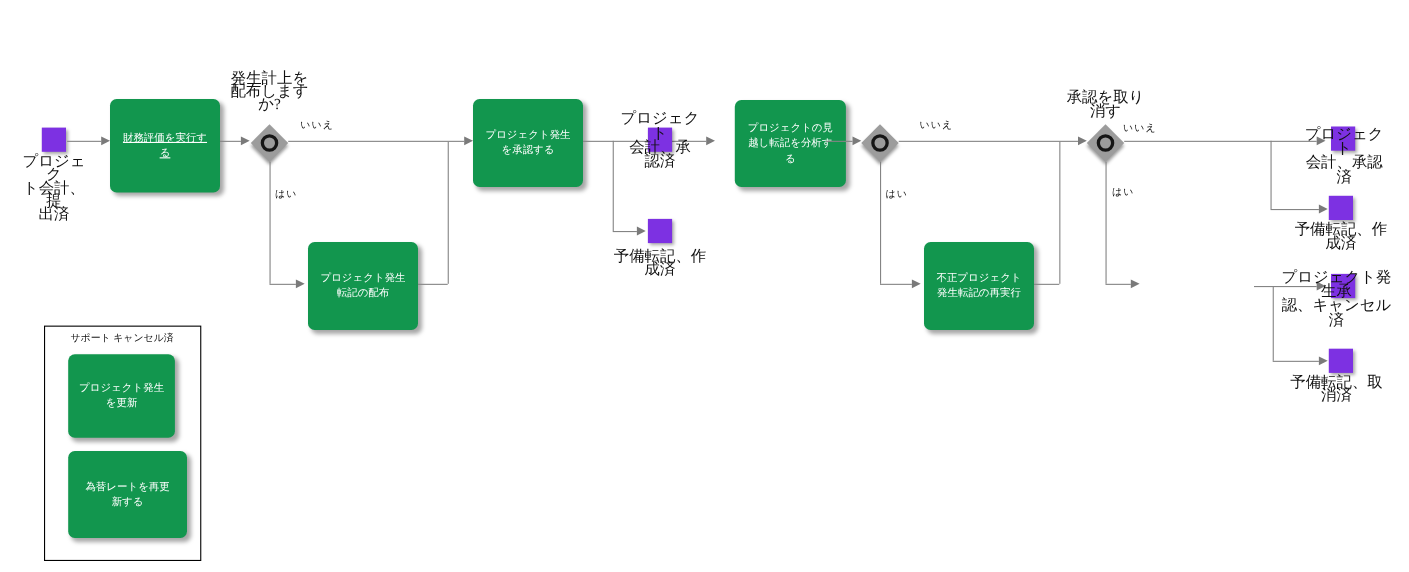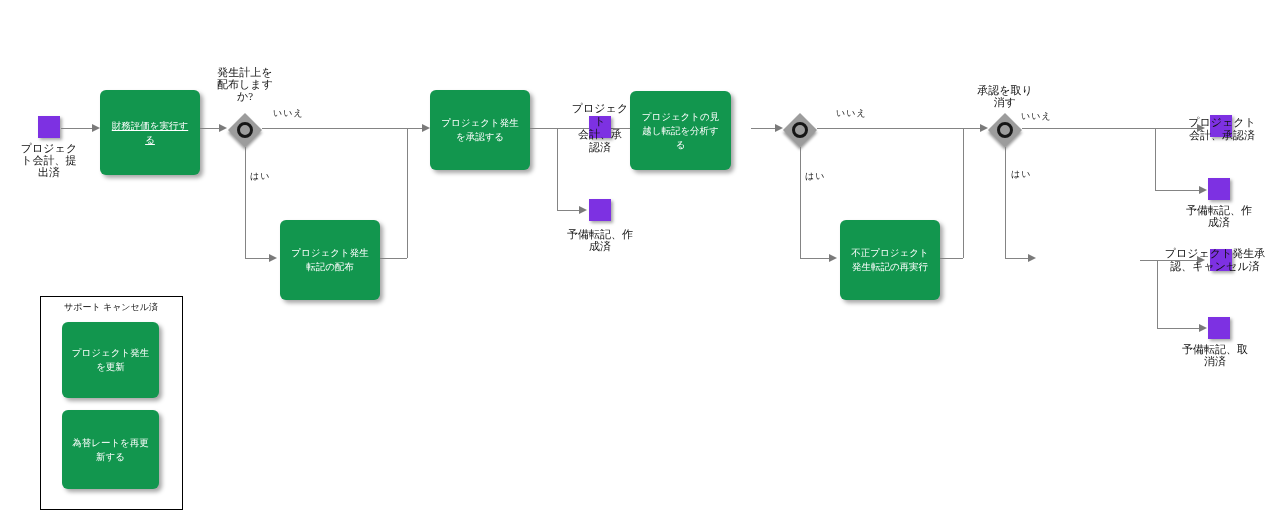--- a/index.html
+++ b/index.html
@@ -8,21 +8,21 @@
   .banner{position:absolute;left:10px;top:10px;width:1261px;height:30px;background:#7C2BDC;
           display:flex;align-items:center;justify-content:center;}
   .banner-title{color:#fff;font-weight:bold;font-size:11.5px;
           font-family:"Liberation Sans","DejaVu Sans",sans-serif;letter-spacing:.2px;}
   .task{position:absolute;background:#12964E;border-radius:6px;color:#fff;
         display:flex;align-items:center;justify-content:center;text-align:center;
         white-space:pre-line;font-size:9.5px;line-height:14px;
         box-shadow:3px 3px 4px rgba(0,0,0,.35);cursor:pointer;}
   .event{position:absolute;width:22px;height:22px;background:#7D31E2;
          box-shadow:2px 2px 3px rgba(0,0,0,.35);}
-  .lbl{position:absolute;font-size:11px;line-height:12px;text-align:center;
+  .lbl{position:absolute;font-size:14px;line-height:12px;text-align:center;
        white-space:pre-line;color:#111;}
   .lbl.over{z-index:6;line-height:13px;}
   .branch{position:absolute;font-size:9px;color:#111;letter-spacing:1px;}
   .hline{position:absolute;height:1px;background:#848484;}
   .vline{position:absolute;width:1px;background:#848484;}
   .arr-r{position:absolute;width:0;height:0;border-top:4px solid transparent;
          border-bottom:4px solid transparent;border-left:8px solid #7a7a7a;}
   .gw{position:absolute;width:34px;height:34px;}
   .gw-diamond{position:absolute;left:5px;top:5px;width:24px;height:24px;background:#9C9C9C;
          transform:rotate(45deg);box-shadow:2px 2px 3px rgba(0,0,0,.4);}
@@ -84,21 +84,21 @@
 
   <div class="event" style="left:589px;top:116px;"></div>
   <div class="lbl over" style="left:562px;top:102px;width:76px;">プロジェク
 ト
 会計、承
 認済</div>
   <div class="event" style="left:589px;top:199px;"></div>
   <div class="lbl" style="left:558px;top:228px;width:84px;">予備転記、作
 成済</div>
 
-  <div class="task" style="left:630px;top:91px;width:101px;height:79px;">プロジェクトの見
+  <div class="task" style="left:668px;top:91px;width:101px;height:79px;">プロジェクトの見
 越し転記を分析す
 る</div>
   <div class="hline" style="left:751px;top:128px;width:24px;"></div>
   <div class="arr-r" style="left:775px;top:124px;"></div>
 
   <div class="gw" style="left:783px;top:113px;">
     <div class="gw-diamond"></div>
     <div class="gw-circle"></div>
   </div>
   <div class="branch" style="left:836px;top:107px;">いいえ</div>
@@ -142,26 +142,26 @@
   <div class="hline" style="left:1005px;top:258px;width:23px;"></div>
   <div class="arr-r" style="left:1028px;top:254px;"></div>
 
   <div class="hline" style="left:1140px;top:260px;width:57px;"></div>
   <div class="arr-r" style="left:1197px;top:256px;"></div>
   <div class="vline" style="left:1157px;top:260px;height:68px;"></div>
   <div class="hline" style="left:1157px;top:328px;width:42px;"></div>
   <div class="arr-r" style="left:1199px;top:324px;"></div>
 
   <div class="event" style="left:1210px;top:249px;"></div>
-  <div class="lbl over" style="left:1162px;top:247px;width:106px;">プロジェクト発生承
+  <div class="lbl over" style="left:1162px;top:247px;width:106px;font-family:Liberation Mono, monospace;">プロジェクト発生承
 認、キャンセル済</div>
   <div class="event" style="left:1208px;top:317px;"></div>
   <div class="lbl" style="left:1168px;top:343px;width:94px;">予備転記、取
 消済</div>
 
   <div class="legend-box"></div>
   <div class="legend-title">サポート キャンセル済</div>
   <div class="task" style="left:62px;top:322px;width:97px;height:76px;">プロジェクト発生
 を更新</div>
-  <div class="task" style="left:62px;top:410px;width:97px;height:79px;">為替レートを再更
+  <div class="task" style="left:62px;top:410px;width:108px;height:79px;">為替レートを再更
 新する</div>
 
 </div>
 
 </body></html>

